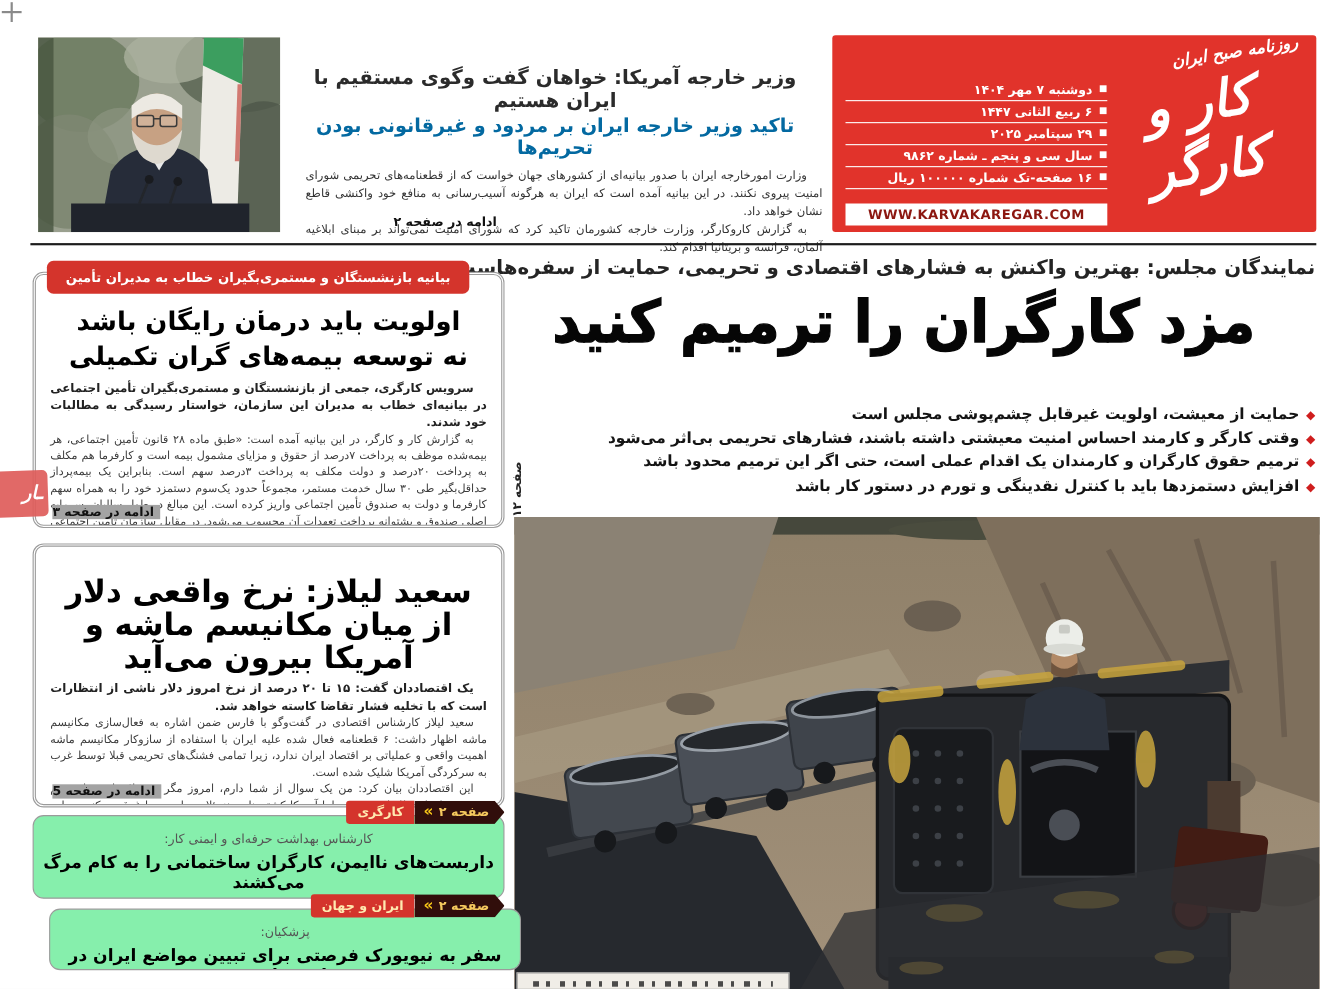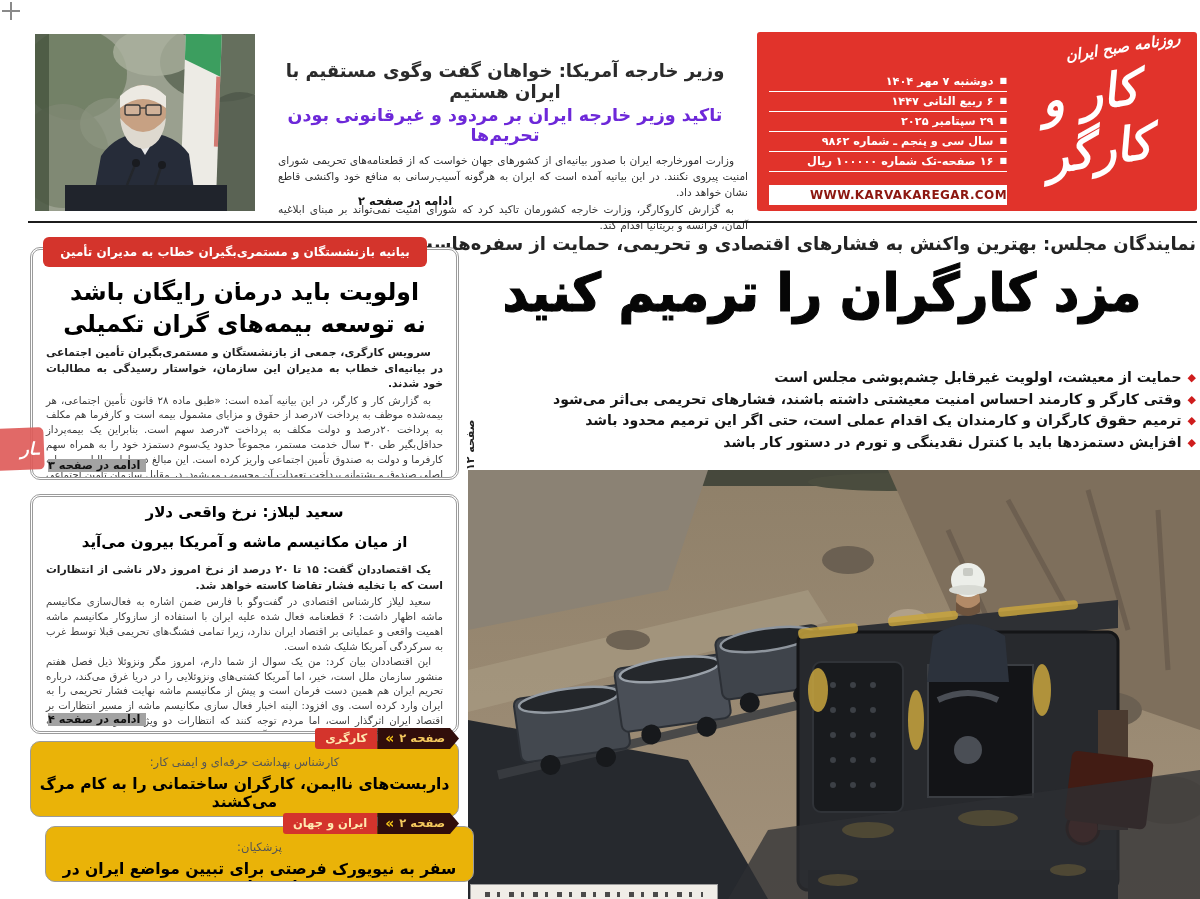--- a/index.html
+++ b/index.html
@@ -13,33 +13,33 @@
   .cropmark:before, .cropmark:after { content:""; position:absolute; background:#8a8a8a; }
   .cropmark:before { left:8px; top:0; width:1.5px; height:18px; }
   .cropmark:after  { left:0; top:8px; width:18px; height:1.5px; }
 
   
   .minister-photo { position:absolute; left:35px; top:34px; width:220px; height:177px; overflow:hidden; background:#9aa08f; }
 
   
   .topstory { position:absolute; left:262px; top:58px; width:486px; height:152px; }
   .ts-kicker { text-align:center; font-size:18px; font-weight:bold; color:#2b2b2b; margin:2px 0 3px; }
-  .ts-headline { text-align:center; font-size:17.5px; font-weight:bold; color:#6d28d9; letter-spacing:-0.3px; margin-bottom:7px; }
+  .ts-headline { text-align:center; font-size:17.5px; font-weight:bold; color:#0369a1; letter-spacing:-0.3px; margin-bottom:7px; }
   .ts-body { font-size:10.6px; line-height:16.2px; text-align:justify; color:#333;margin-left:16px; }
   .ts-body p { margin:0; text-indent:14px; }
   .ts-continue { position:absolute; left:96px; bottom:2px; font-size:11.5px; font-weight:bold; color:#111; }
 
   
   .masthead { position:absolute; left:757px; top:32px; width:440px; height:179px; background:#e1332b; border-radius:3px; }
   .mh-tagline { position:absolute; right:16px; top:6px; color:#fff; font-size:15px; font-weight:bold; font-style:italic; transform:rotate(-9deg); white-space:nowrap; }
   .mh-logo { position:absolute; right:14px; top:34px; width:178px; color:#fff; font-size:47px; line-height:56px; font-weight:bold; font-style:italic; text-align:center; transform:rotate(-9deg); letter-spacing:-1px; }
   .mh-dates { position:absolute; left:12px; top:40px; width:238px; }
   .date-row { display:flex; align-items:center; border-bottom:1.6px solid #ffffff; padding:2.5px 0 3.5px; color:#fff; font-size:11.3px; font-weight:bold; }
   .date-row .sq { font-size:8px; margin-left:6px; line-height:1; }
-  .mh-site { position:absolute; left:12px; top:153px; width:238px; height:20px; background:#ffffff; color:#8c1710; font-weight:bold; font-size:12px; letter-spacing:0.4px; text-align:right; line-height:20px; direction:ltr; }
+  .mh-site { position:absolute; left:12px; top:153px; width:238px; height:20px; background:#ffffff; color:#8c1710; font-weight:bold; font-size:12px; letter-spacing:0.4px; text-align:center; line-height:20px; direction:ltr; }
 
   
   .rule { position:absolute; left:28px; right:3px; top:221px; height:2px; background:#1c1c1c; }
 
   
   .lead-kicker { position:absolute; right:4px; top:233px; font-size:18px; font-weight:bold; color:#242424; letter-spacing:-0.3px; }
   .lead-headline { position:absolute; right:16px; top:264px; width:724px; text-align:center; font-size:50px; font-weight:bold; color:#060606; letter-spacing:-1.5px; -webkit-text-stroke:1.1px #060606; transform:scaleY(1.06); }
   .lead-bullets { position:absolute; right:4px; top:367px; width:716px; }
   .bullet-row { display:flex; align-items:flex-start; font-size:14px; font-weight:bold; color:#141414; line-height:21.5px; }
   .bullet-row .dm { color:#cf1d1d; font-size:11px; margin-left:6px; line-height:21.5px; }
@@ -52,35 +52,35 @@
 
   
   .artbox { position:absolute; left:30px; width:429px; background:#fff; border:3px double #9b9b9b; border-radius:10px; box-sizing:border-box; overflow:hidden; }
   .artbox1 { top:247px; height:233px; }
   .artbox2 { top:494px; height:240px; }
   .art-label { position:absolute; left:43px; width:384px; height:30px; background:#d4342c; border-radius:6px; color:#fff; font-weight:bold; text-align:center; line-height:30px; z-index:3; box-sizing:border-box; }
   .art-label1 { top:237px; font-size:12px; }
   .art-label2 { top:481px; font-size:13px; }
   .art-headline { text-align:center; font-weight:bold; color:#000; }
   .artbox1 .art-headline { margin-top:26px; font-size:23.5px; line-height:32px; letter-spacing:-0.5px; }
-  .artbox2 .art-headline { font-size:15px; line-height:30px; letter-spacing:-0.5px; }
+  .artbox2 .art-headline { margin-top:26px; font-size:28px; line-height:30px; letter-spacing:-0.5px; }
   .art-lead { font-size:10.8px; font-weight:bold; color:#222; text-align:justify; padding:5px 13px 0; line-height:15.5px; }
   .art-lead p { margin:0; text-indent:12px; }
   .art-body { font-size:10.1px; color:#3c3c3c; text-align:justify; padding:2px 13px 0; line-height:14.9px; }
   .art-body p { margin:0; text-indent:12px; }
   .art-continue { position:absolute; left:15px; bottom:5px; font-size:11.3px; font-weight:bold; color:#111; background:#a3a3a3; padding-right:6px; }
 
   
   .teaser-tag { position:absolute; right:741px; height:21px; display:flex; direction:ltr; z-index:4; align-items:center; }
   .tag1 { top:728px; }
   .tag2 { top:813px;padding-left:44px; }
   .tag-red { background:#d4342c; color:#ffe9b0; font-size:11.5px; font-weight:bold; line-height:21px; padding:0 10px; border-radius:3px 0 0 3px; white-space:nowrap; }
   .tag-dark { background:#310e0b; color:#f5c95e; font-size:11.5px; font-weight:bold; line-height:21px; padding:0 14px 0 8px; white-space:nowrap; clip-path:polygon(0 0, calc(100% - 9px) 0, 100% 50%, calc(100% - 9px) 100%, 0 100%); display:flex; align-items:center; gap:5px; }
   .tag-chev { color:#f5c518; font-size:14px; font-weight:bold; line-height:21px; }
-  .teaser-box { position:absolute; left:30px; width:429px; background:#eab308; border:1.5px solid #9b9b9b; border-radius:10px; box-sizing:border-box; overflow:hidden; }
+  .teaser-box { position:absolute; left:30px; width:429px; background:#86efac; border:1.5px solid #9b9b9b; border-radius:10px; box-sizing:border-box; overflow:hidden; }
   .tbox1 { top:741px; height:76px; }
   .tbox2 { top:826px; height:56px;margin-left:15px; }
   .tz-kicker { text-align:center; font-size:11.5px; color:#555; margin-top:13px; }
   .tz-headline { text-align:center; font-size:15.5px; font-weight:bold; color:#000; margin-top:6px; letter-spacing:-0.3px; }
 
   
   .stamp { position:absolute; left:-6px; top:428px; width:50px; height:42px; background:rgba(222,92,90,0.92); border-radius:5px; transform:rotate(-2deg); z-index:6; color:#fff; font-weight:bold; font-size:17px; font-style:italic; display:flex; align-items:center; padding-right:5px; box-sizing:border-box; }
 </style>
 </head>
 <body>
@@ -308,21 +308,21 @@
       <div>سعید لیلاز: نرخ واقعی دلار</div>
       <div>از میان مکانیسم ماشه و آمریکا بیرون می‌آید</div>
     </div>
     <div class="art-lead">
       <p>یک اقتصاددان گفت: ۱۵ تا ۲۰ درصد از نرخ امروز دلار ناشی از انتظارات است که با تخلیه فشار تقاضا کاسته خواهد شد.</p>
     </div>
     <div class="art-body">
       <p>سعید لیلاز کارشناس اقتصادی در گفت‌وگو با فارس ضمن اشاره به فعال‌سازی مکانیسم ماشه اظهار داشت: ۶ قطعنامه فعال شده علیه ایران با استفاده از سازوکار مکانیسم ماشه اهمیت واقعی و عملیاتی بر اقتصاد ایران ندارد، زیرا تمامی فشنگ‌های تحریمی قبلا توسط غرب به سرکردگی آمریکا شلیک شده است.</p>
       <p>این اقتصاددان بیان کرد: من یک سوال از شما دارم، امروز مگر ونزوئلا ذیل فصل هفتم منشور سازمان ملل است، خیر، اما آمریکا کشتی‌های ونزوئلایی را در دریا غرق می‌کند، درباره تحریم ایران هم همین دست فرمان است و پیش از مکانیسم ماشه نهایت فشار تحریمی را به ایران وارد کرده است. وی افزود: البته اخبار فعال سازی مکانیسم ماشه از مسیر انتظارات بر اقتصاد ایران اثرگذار است، اما مردم توجه کنند که انتظارات دو ویژگی دارد. نخست دامنه اثرگذاری آن کوتاه است و دوم مدت زمان آن.</p>
     </div>
-    <div class="art-continue">ادامه در صفحه ۴</div>
+    <div class="art-continue">ادامه در صفحه 5</div>
   </div>
 
   <div class="teaser-tag tag1">
     <div class="tag-red">کارگری</div>
     <div class="tag-dark">
       <span class="tag-chev">«</span>
       <span>صفحه ۲</span>
     </div>
   </div>
   <div class="teaser-box tbox1">

